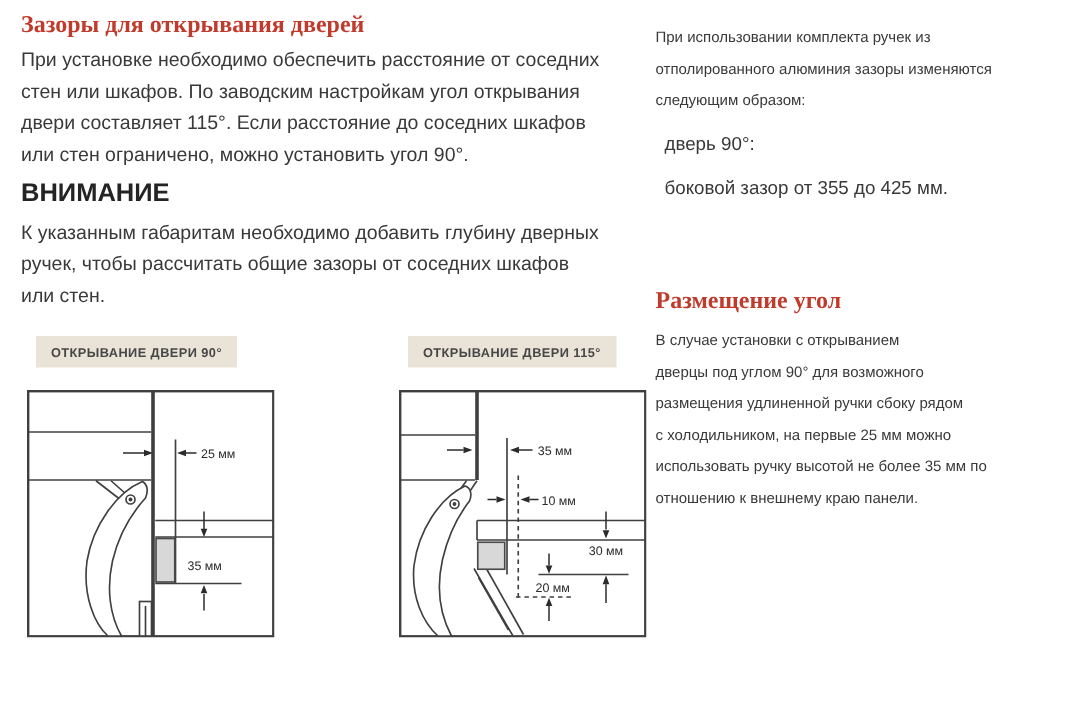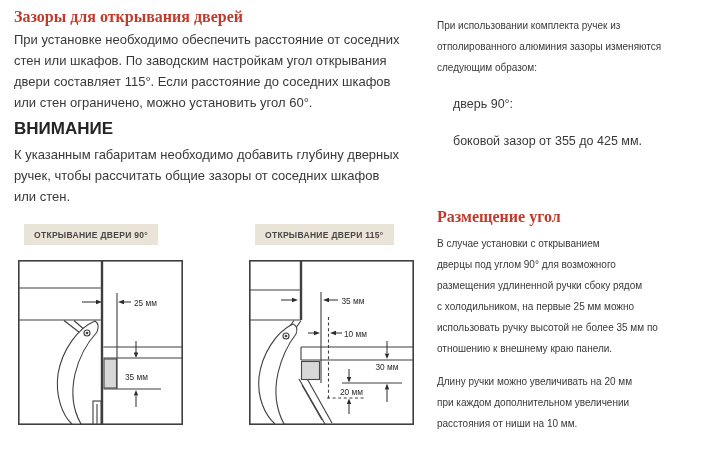--- a/index.html
+++ b/index.html
@@ -19,29 +19,29 @@
   .body-text{
     font-size:13px;line-height:21px;margin:0;
     white-space:pre-line;color:#393939;
   }
   .attn-h{
     font-size:17px;line-height:20px;font-weight:700;color:#242424;
     margin:6px 0 5px 0;
   }
   .right-col .body-text{font-size:10px;}
   .spec-block{margin-top:8px;}
-  .spec-line{font-size:12.5px;line-height:21px;margin:16px;}
+  .spec-line{font-size:12.5px;line-height:21px;margin:6px;}
   h2.red-title{
     font-family:"Liberation Serif", serif;
     font-size:16px;line-height:19px;font-weight:700;
     color:#c03b2b;margin:55px 0 7px 0;
   }
   .para-gap{margin-top:12px;}
 
-  .figures{position:absolute;left:18px;top:224px;display:flex;gap:49px;}
+  .figures{position:absolute;left:18px;top:224px;display:flex;gap:66px;}
   .figure{width:182px;}
   .fig-header{
     display:inline-block;margin-left:6px;
     background:#eae3d7;color:#474747;
     font-size:8.5px;font-weight:700;letter-spacing:0.3px;
     padding:6px 10px 5px 10px;white-space:nowrap;
   }
   .figure svg{display:block;margin-top:15px;}
   .figure svg text{
     font-family:"Liberation Sans", sans-serif;font-size:8.3px;fill:#2b2b2b;
@@ -51,21 +51,21 @@
   .dim polygon{fill:#2b2b2b;stroke:none;}
 </style>
 </head>
 <body>
 
 <div class="left-col">
   <h1 class="red-title">Зазоры для открывания дверей</h1>
   <p class="body-text">При установке необходимо обеспечить расстояние от соседних
 стен или шкафов. По заводским настройкам угол открывания
 двери составляет 115°. Если расстояние до соседних шкафов
-или стен ограничено, можно установить угол 60°.</p>
+или стен ограничено, можно установить угол 90°.</p>
   <div class="attn-h">ВНИМАНИЕ</div>
   <p class="body-text">К указанным габаритам необходимо добавить глубину дверных
 ручек, чтобы рассчитать общие зазоры от соседних шкафов
 или стен.</p>
 </div>
 
 <div class="right-col">
   <p class="body-text">При использовании комплекта ручек из
 отполированного алюминия зазоры изменяются
 следующим образом:</p>
@@ -75,23 +75,20 @@
   <div class="spec-block">
     <p class="spec-line">боковой зазор от 355 до 425 мм.</p>
   </div>
   <h2 class="red-title">Размещение угол</h2>
   <p class="body-text">В случае установки с открыванием
 дверцы под углом 90° для возможного
 размещения удлиненной ручки сбоку рядом
 с холодильником, на первые 25 мм можно
 использовать ручку высотой не более 35 мм по
 отношению к внешнему краю панели.</p>
-  <p class="body-text para-gap">Длину ручки можно увеличивать на 20 мм
-при каждом дополнительном увеличении
-расстояния от ниши на 10 мм.</p>
 </div>
 
 <div class="figures">
 
   <div class="figure">
     <div class="fig-header">ОТКРЫВАНИЕ ДВЕРИ 90°</div>
     <svg width="165" height="165" viewBox="0 0 165 165">
       <g class="draw">
         <rect x="0.8" y="0.8" width="163.4" height="163.4" stroke-width="1.6"></rect>
         <line x1="84" y1="1" x2="84" y2="164" stroke-width="2.4"></line>

